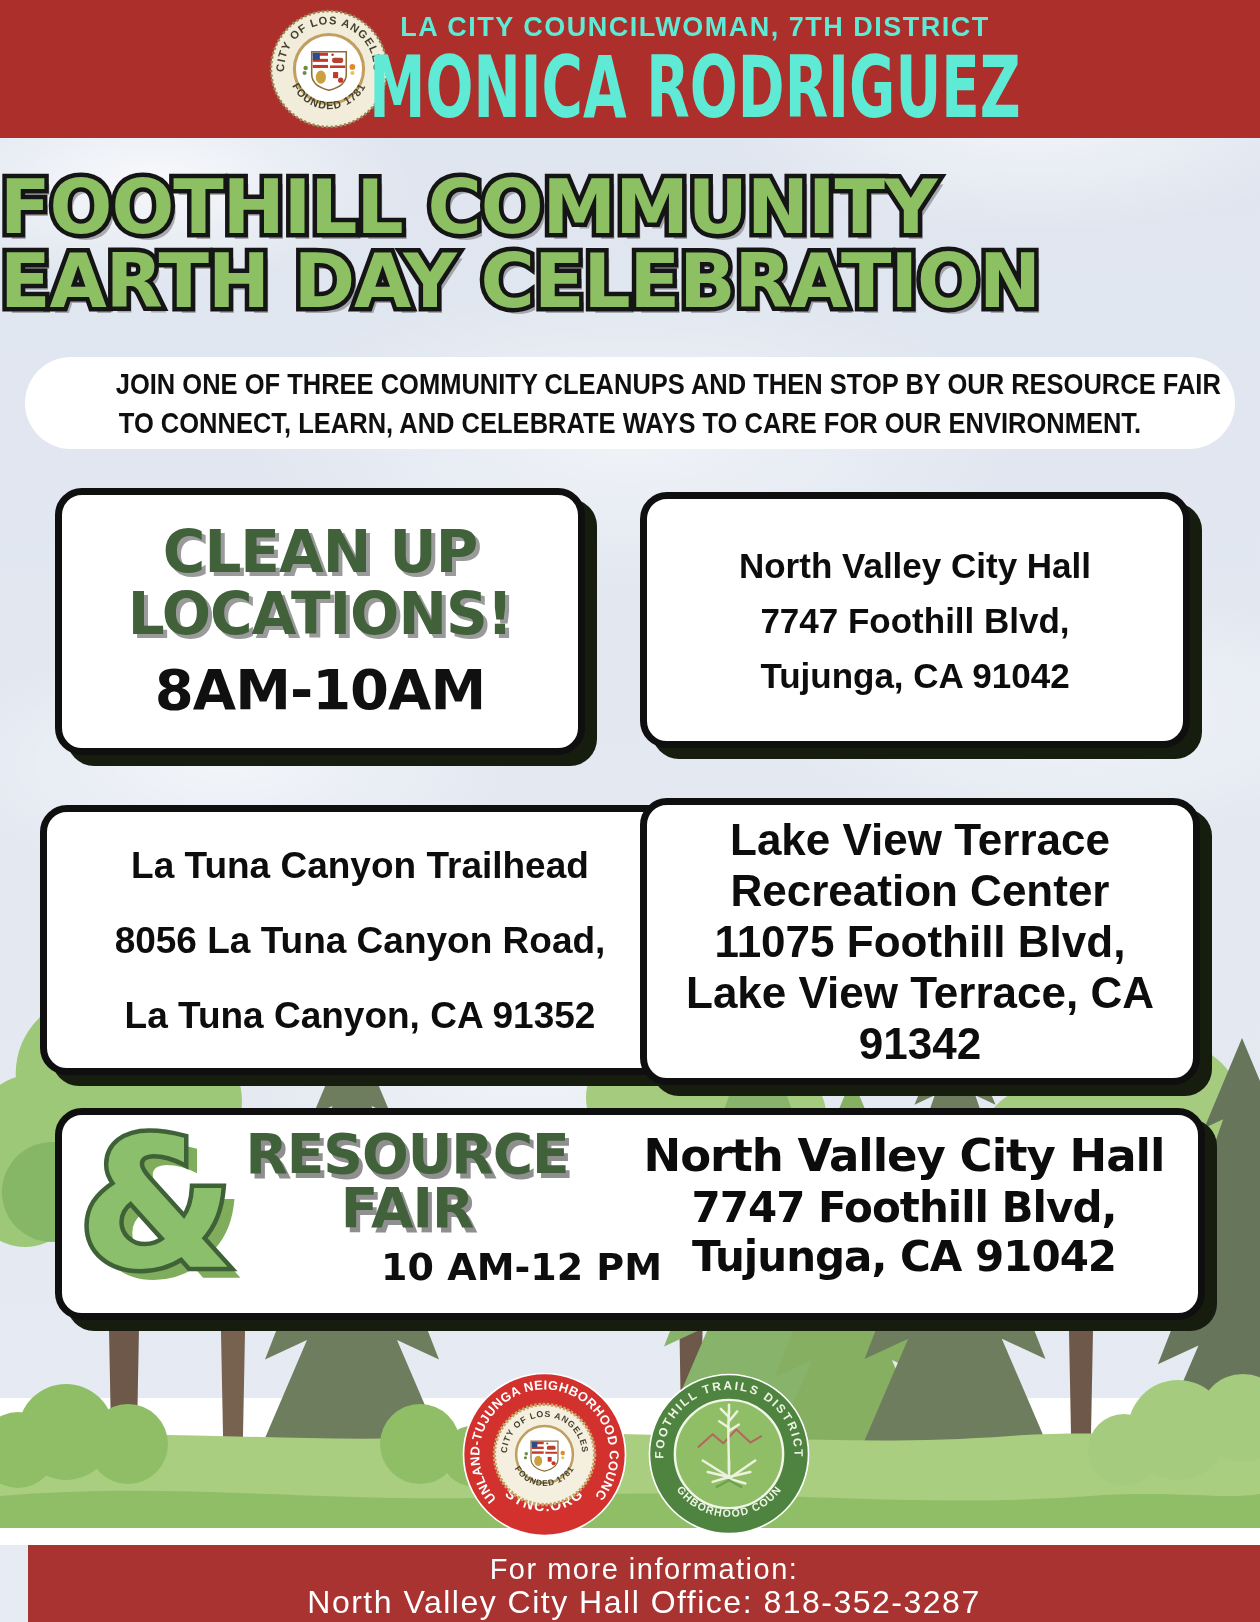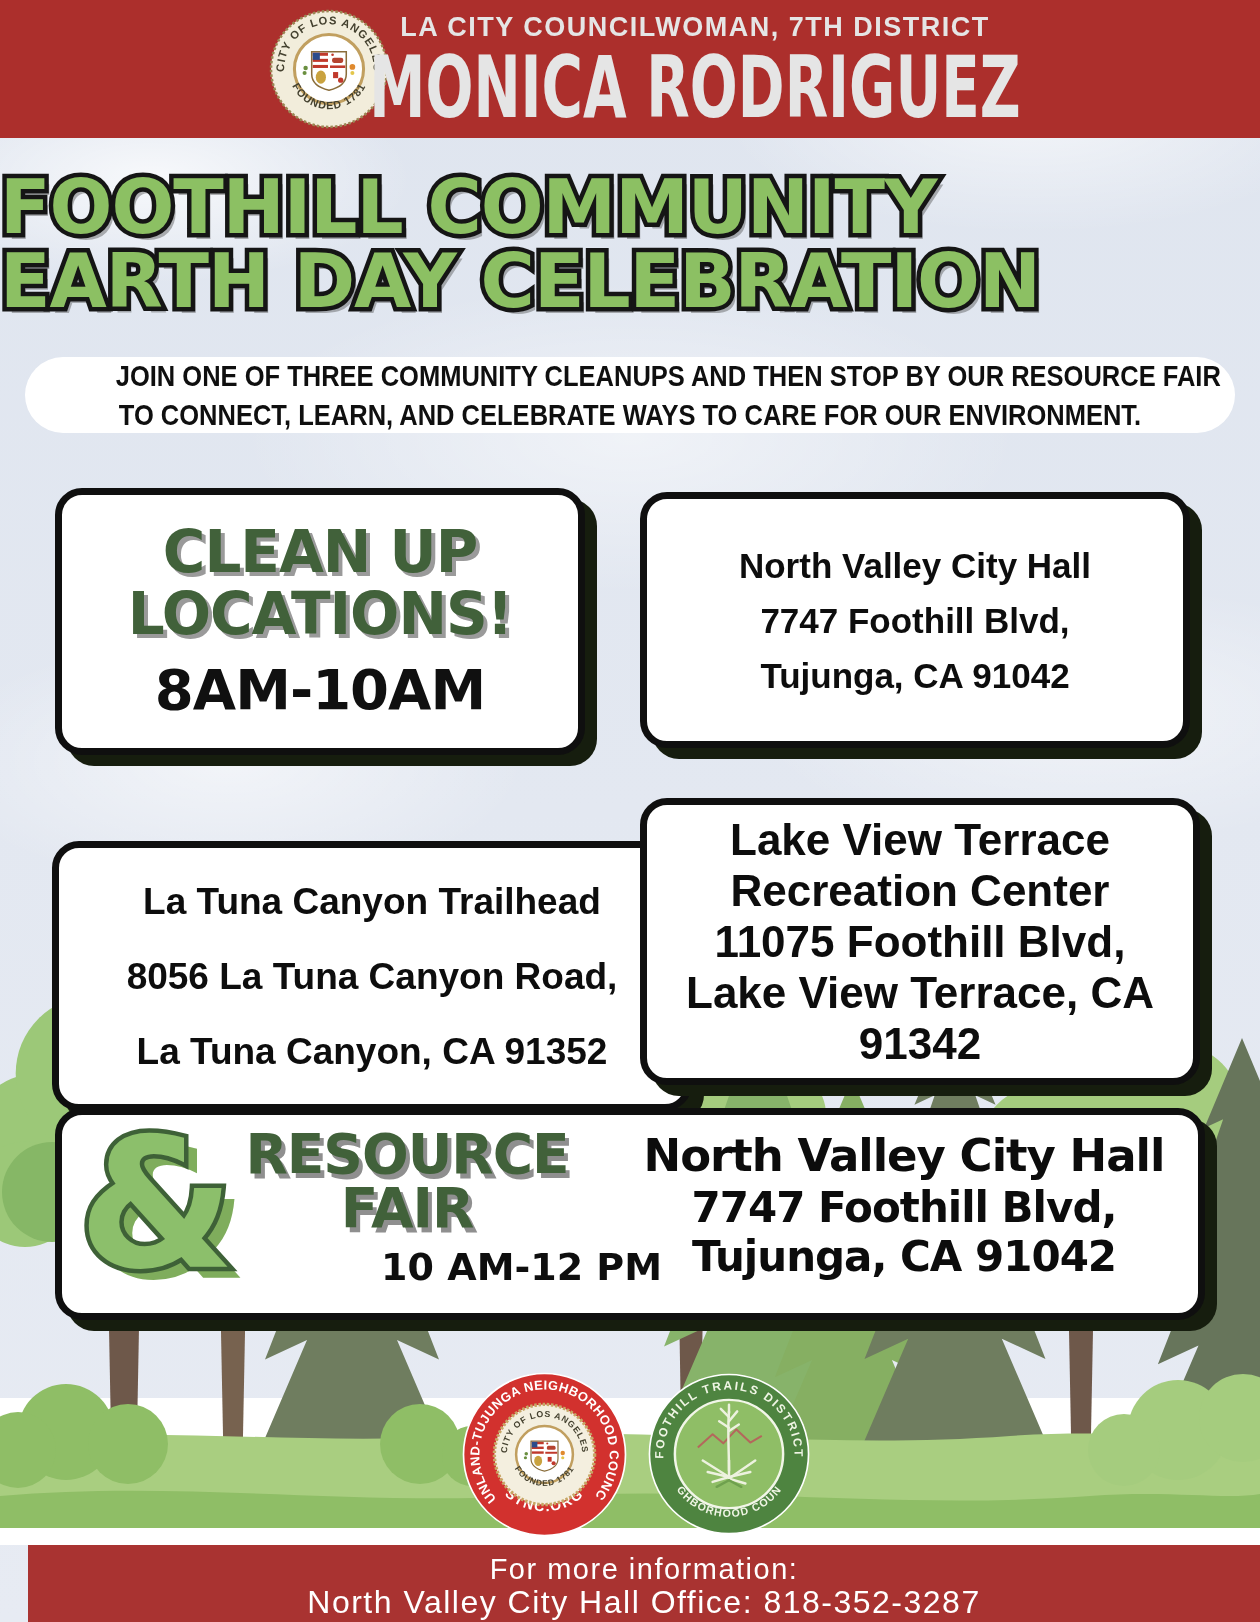--- a/index.html
+++ b/index.html
@@ -10,45 +10,45 @@
       radial-gradient(ellipse 420px 170px at 12% 11%, rgba(255,255,255,.75), rgba(255,255,255,0) 62%),
       radial-gradient(ellipse 520px 200px at 82% 7%, rgba(255,255,255,.6), rgba(255,255,255,0) 60%),
       radial-gradient(ellipse 600px 240px at 50% 27%, rgba(255,255,255,.5), rgba(255,255,255,0) 65%),
       radial-gradient(ellipse 500px 210px at 18% 47%, rgba(255,255,255,.55), rgba(255,255,255,0) 60%),
       radial-gradient(ellipse 560px 220px at 86% 44%, rgba(255,255,255,.5), rgba(255,255,255,0) 60%),
       radial-gradient(ellipse 480px 200px at 42% 66%, rgba(255,255,255,.45), rgba(255,255,255,0) 60%),
       linear-gradient(180deg,#DFE5EF 0%,#E7EBF3 100%);}
   
   .header{position:absolute;top:0;left:0;right:0;height:138px;background:#AC2F2C;z-index:6;}
   .header-seal{position:absolute;left:268px;top:8px;width:122px;height:122px;}
-  .header-text{position:absolute;left:130px;right:0;top:12px;text-align:center;color:#e5e5e5;}
+  .header-text{position:absolute;left:130px;right:0;top:12px;text-align:center;color:#5eead4;}
   .district{font-size:27px;font-weight:700;letter-spacing:1.5px;line-height:30px;font-family:"Liberation Sans",sans-serif;}
   .mname{margin-top:1px;font-family:"DejaVu Sans",sans-serif;font-weight:900;font-size:83px;line-height:88px;
     transform:scale(0.68,1.03);transform-origin:center top;white-space:nowrap;}
   
   .trees{position:absolute;left:0;top:930px;width:1260px;height:615px;z-index:1;}
   
   .title{position:absolute;top:170px;left:0;right:0;z-index:2;text-align:left;
     font-family:"DejaVu Sans",sans-serif;font-weight:800;font-size:74px;letter-spacing:-1px;}
   .tl{position:relative;display:block;height:74px;line-height:74px;}
   .tl span{position:absolute;left:0;right:0;top:0;}
   .tl .under{-webkit-text-stroke:9px #151515;color:#8CC063;text-shadow:5px 6px 0 rgba(70,70,70,.4);}
   .tl .over{color:#8CC063;}
   
-  .intro{position:absolute;top:357px;left:25px;width:1210px;height:76px;background:#fff;border-radius:48px;z-index:2;
+  .intro{position:absolute;top:357px;left:25px;width:1210px;height:92px;background:#fff;border-radius:48px;z-index:2;
     display:flex;flex-direction:column;justify-content:center;}
   .intro-line{white-space:nowrap;text-align:center;transform:scaleX(0.85);transform-origin:center;
     font-weight:800;font-size:30px;line-height:39px;color:#0f0f0f;font-family:"Liberation Sans",sans-serif;}
   
   .wbox{position:absolute;box-sizing:border-box;background:#fff;border:7px solid #0f0f0f;border-radius:27px;
     box-shadow:12px 11px 0 0 #161d0e;z-index:2;display:flex;flex-direction:column;justify-content:center;
     align-items:center;text-align:center;color:#0d0d0d;}
   .box1{left:55px;top:488px;width:530px;height:267px;}
   .box2{left:640px;top:492px;width:550px;height:256px;}
-  .box3{left:52px;top:805px;width:640px;height:270px;margin-top:36px;}
+  .box3{left:40px;top:805px;width:640px;height:270px;}
   .box4{left:640px;top:798px;width:560px;height:287px;}
   .box5{left:55px;top:1108px;width:1150px;height:212px;display:block;}
   .gh{font-family:"DejaVu Sans",sans-serif;font-weight:800;font-size:58px;line-height:62px;letter-spacing:-1px;
     color:#41613A;text-shadow:4px 4px 0 #9a9a9a;}
   .time1{font-family:"DejaVu Sans",sans-serif;font-weight:800;font-size:56px;letter-spacing:-1px;color:#101010;margin-top:12px;text-align:center;}
   .loc2{font-weight:800;font-size:35px;line-height:55px;}
   .loc3{font-weight:800;font-size:37px;line-height:75px;}
   .loc4{font-weight:800;font-size:44px;line-height:51px;}
   .loc4 .wrapname{display:block;width:470px;margin:0 auto;}
   

